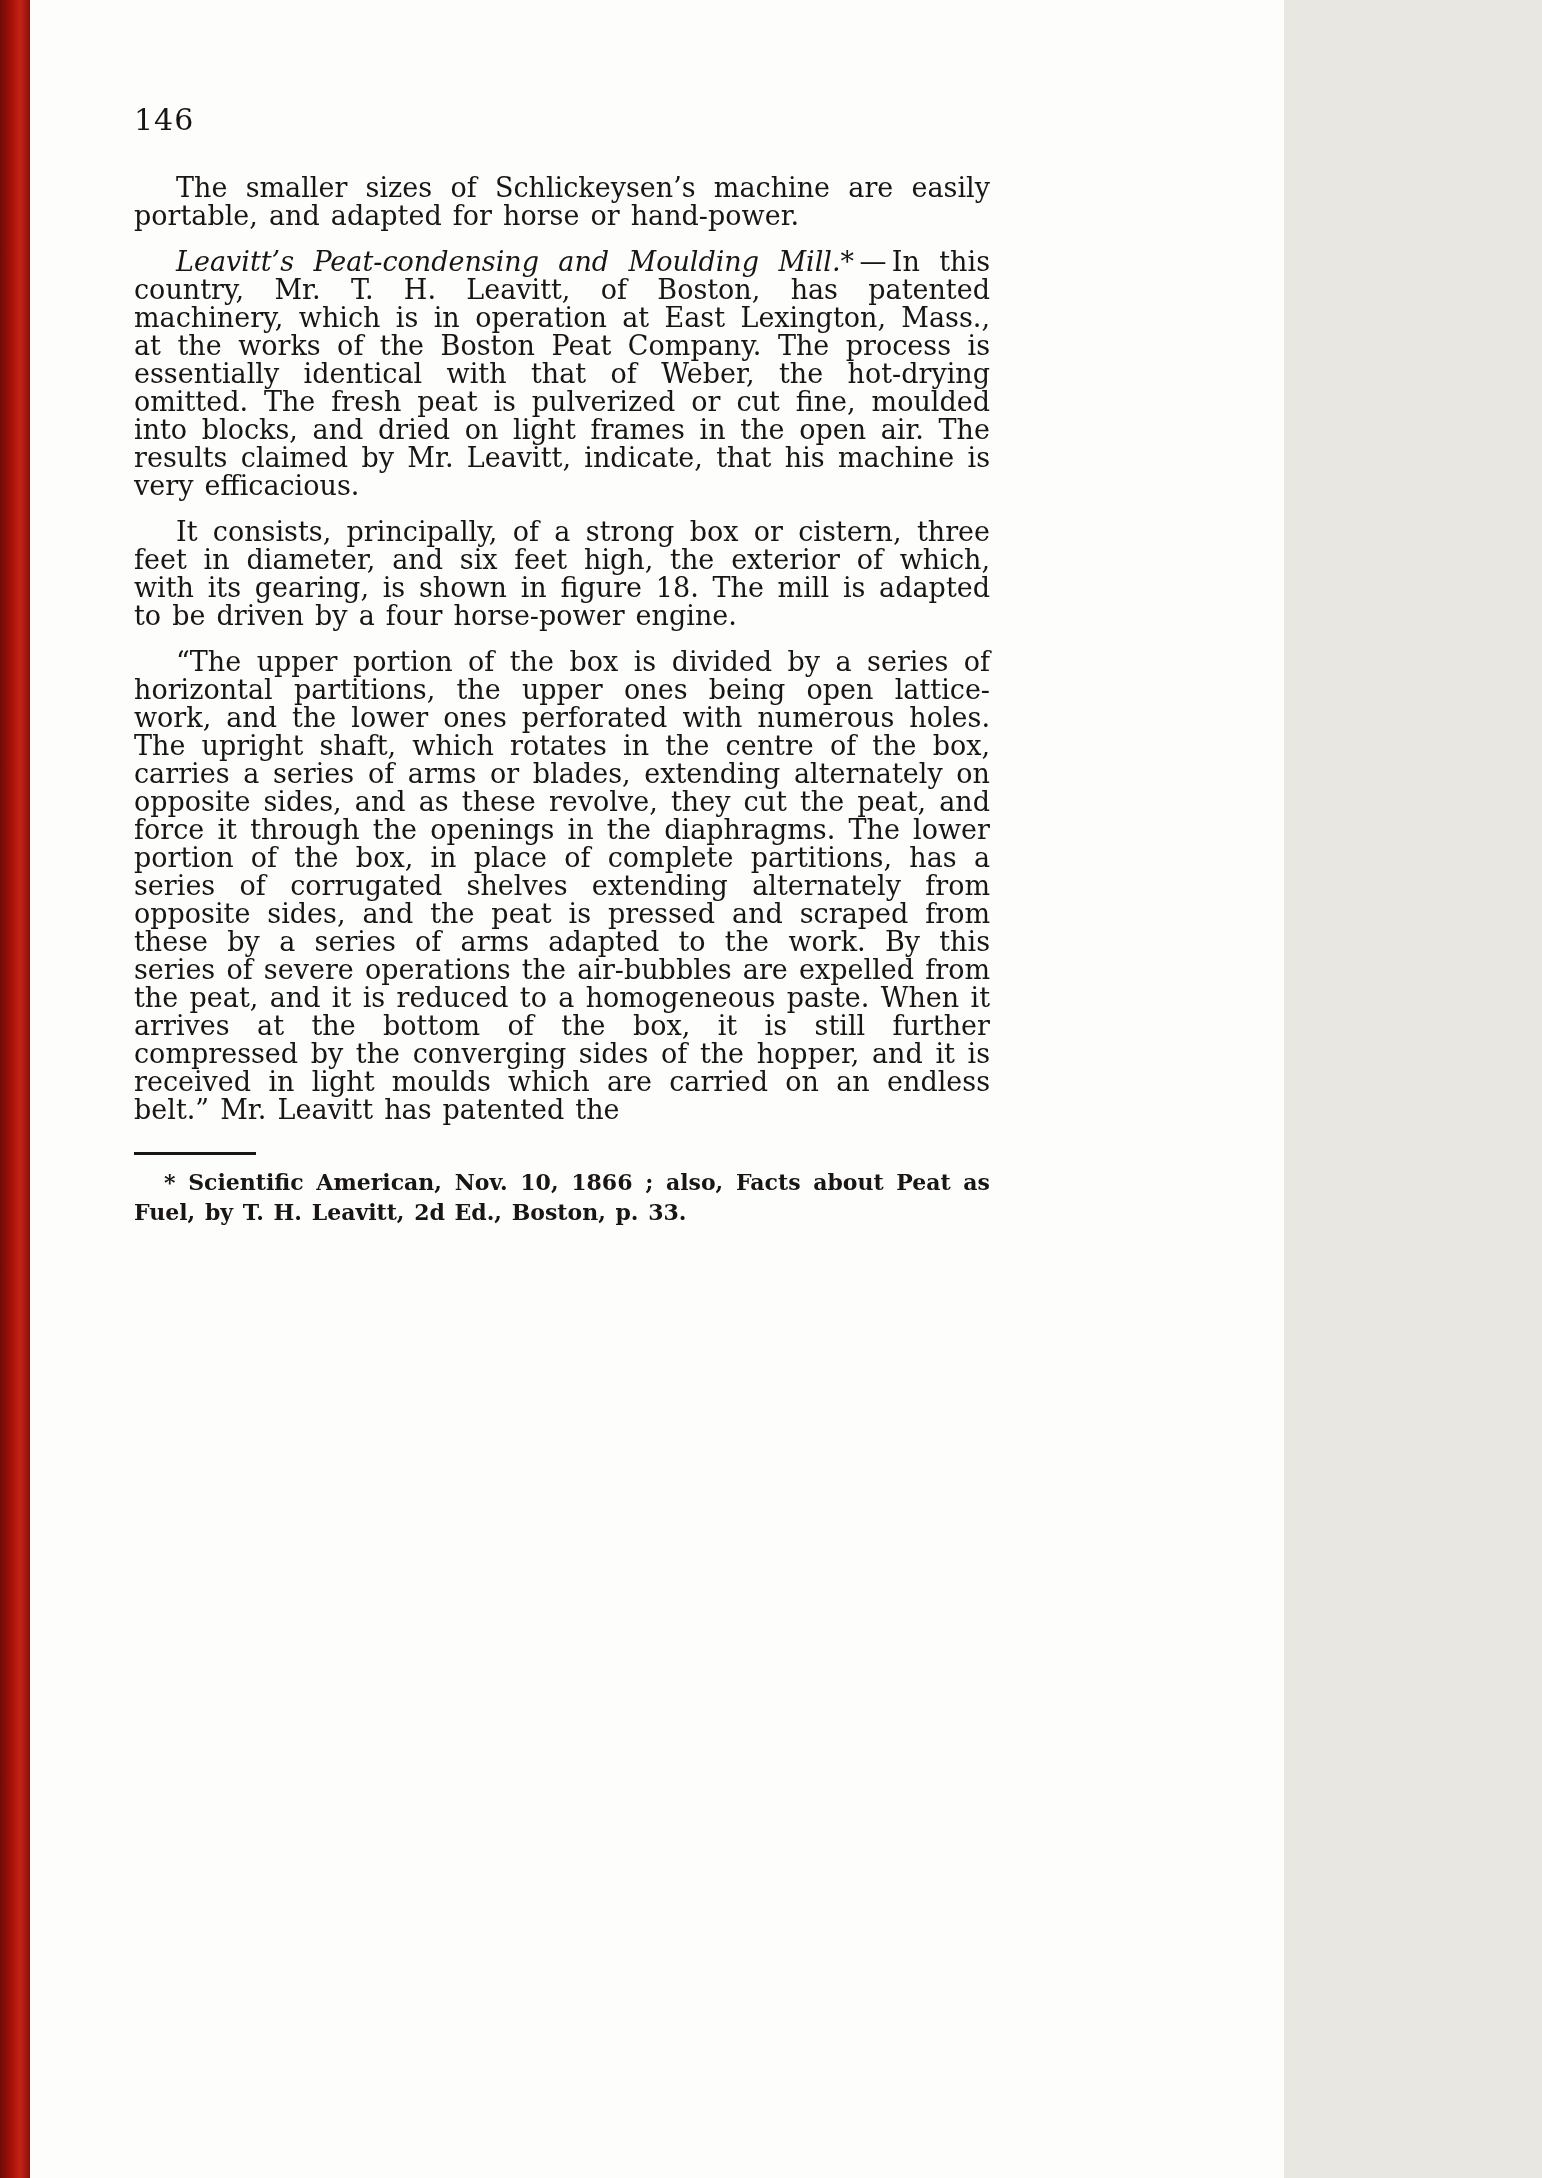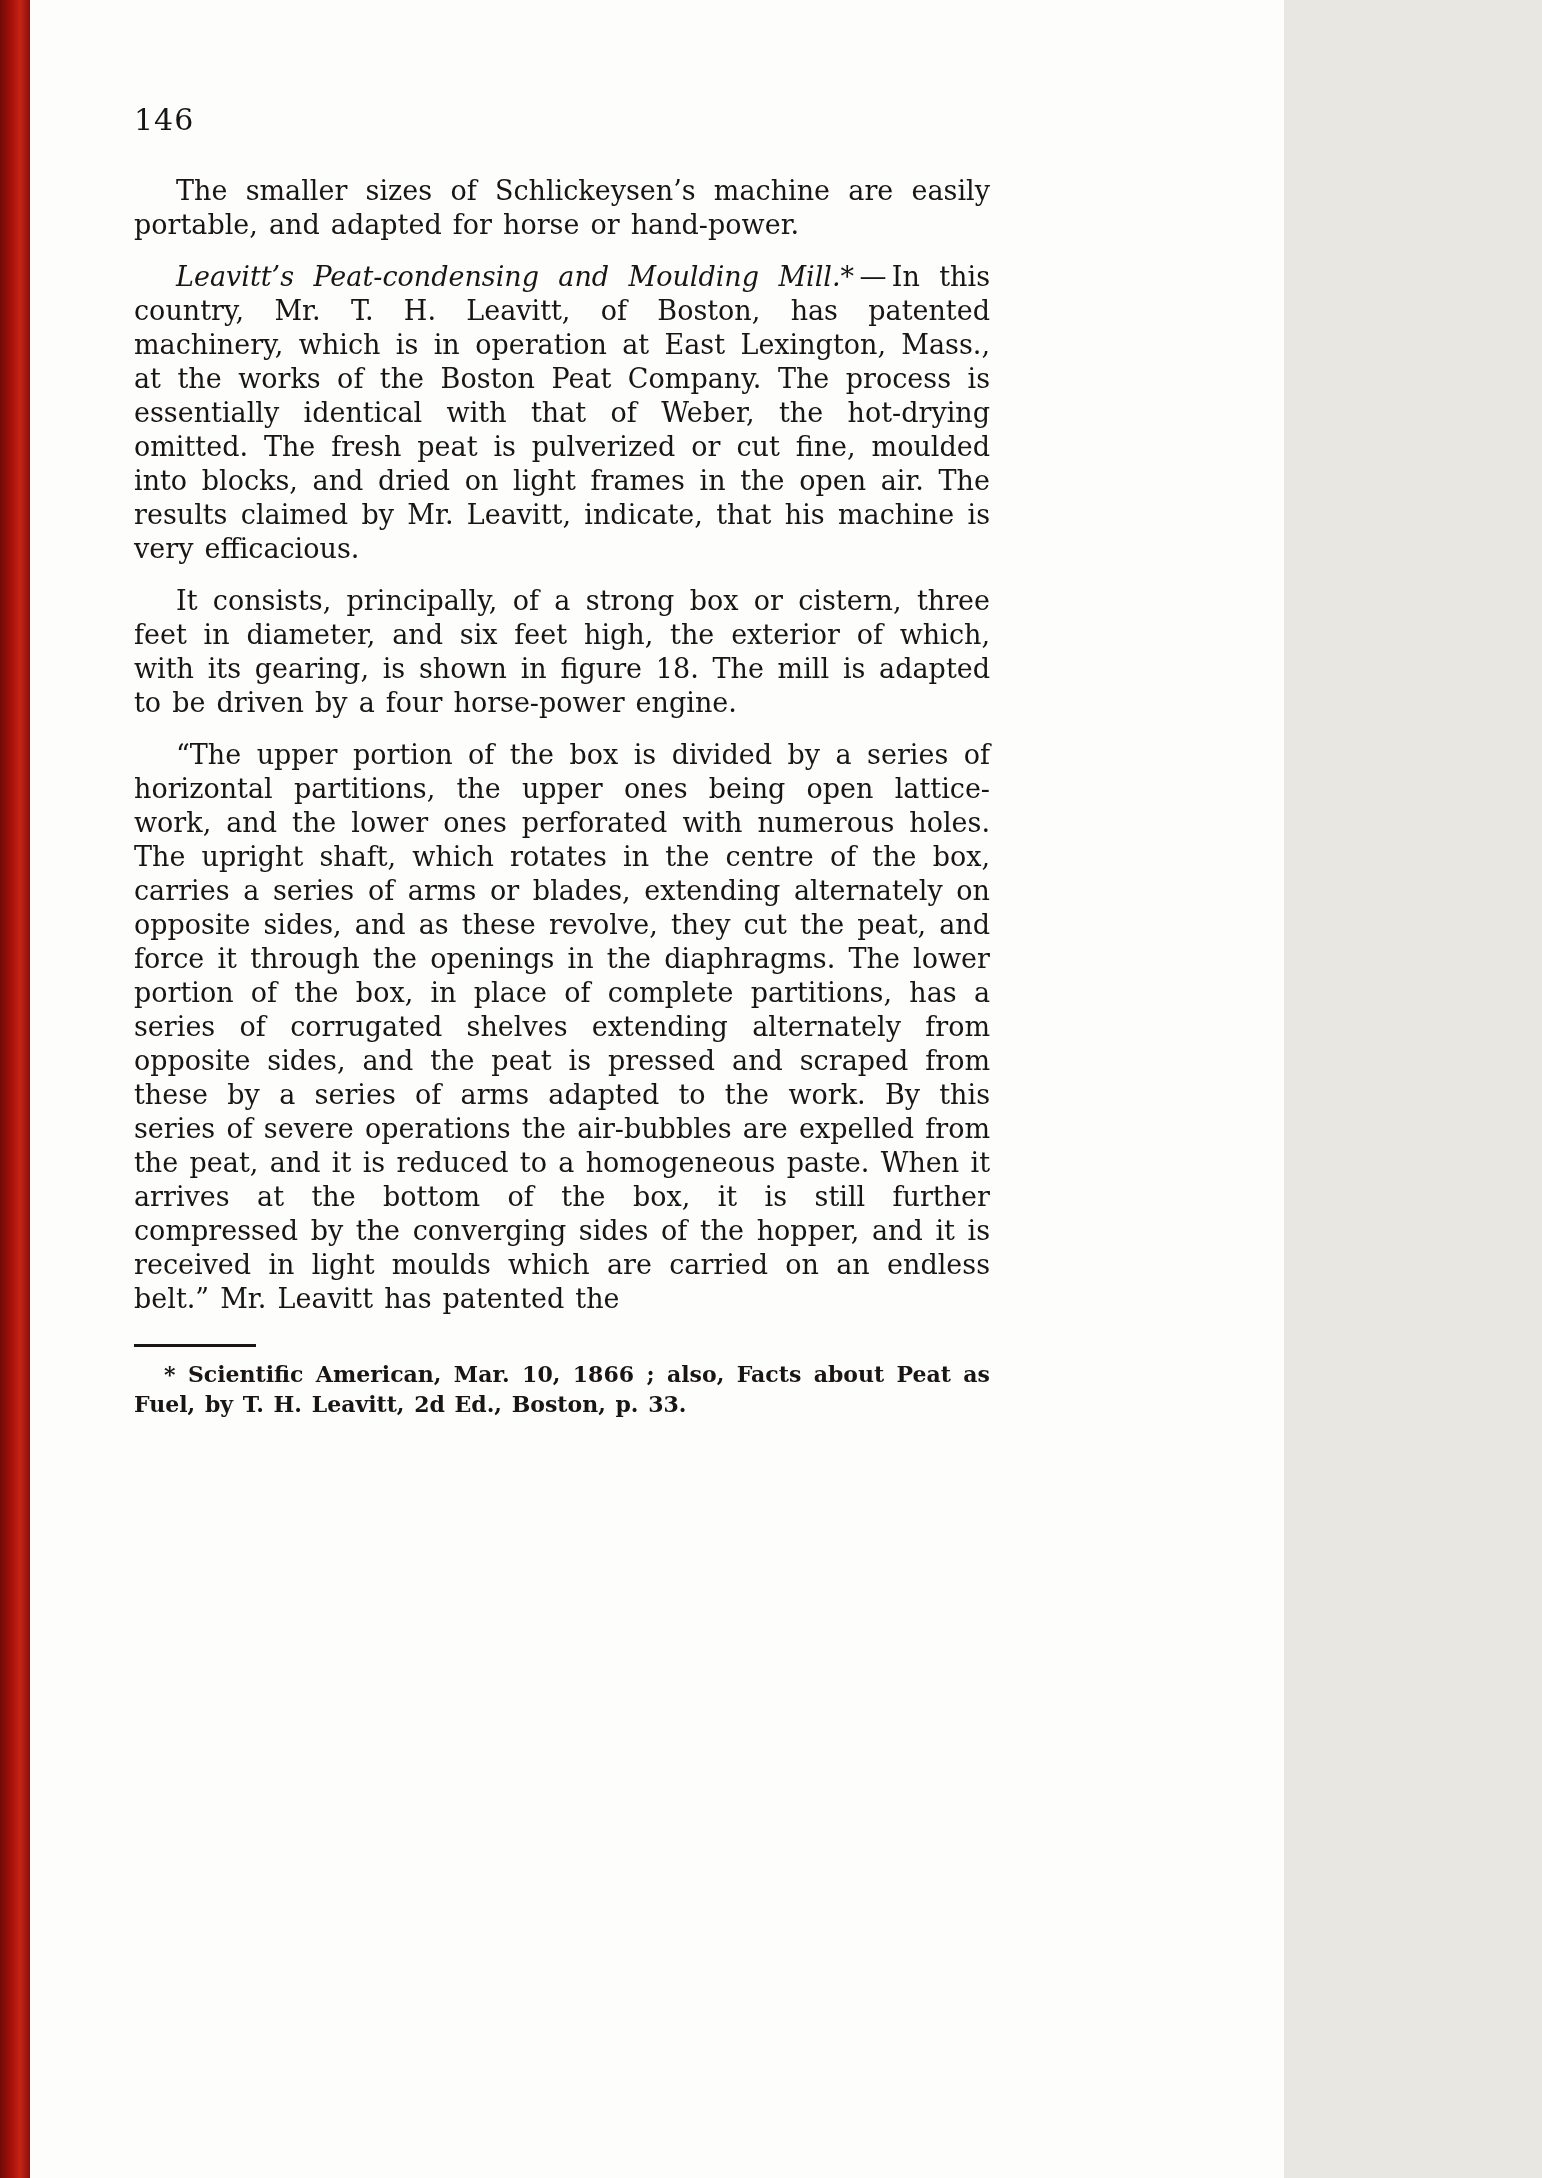--- a/index.html
+++ b/index.html
@@ -48,21 +48,21 @@
     right: 0;
     top: 5px;
     text-align: center;
     font-size: 24px;
     letter-spacing: 5px;
     word-spacing: 10px;
   }
   p.para {
     margin: 16px 0 18px 0;
     font-size: 27px;
-    line-height: 34px;
+    line-height: 28px;
     text-align: justify;
     text-indent: 42px;
     word-spacing: 2.5px;
   }
   p.para .italic {
     font-style: italic;
   }
   .footnote {
     margin-top: 28px;
   }
@@ -92,16 +92,16 @@
       <span class="page-num">146</span>
     </div>
     <div id="paragraphs">
         <p class="para"><span>The smaller sizes of Schlickeysen’s machine are easily portable, and adapted for horse or hand-power.</span></p>
         <p class="para"><span class="italic">Leavitt’s Peat-condensing and Moulding Mill.*</span><span> — In this country, Mr. T. H. Leavitt, of Boston, has patented machinery, which is in operation at East Lexington, Mass., at the works of the Boston Peat Company. The process is essentially identical with that of Weber, the hot-drying omitted. The fresh peat is pulverized or cut fine, moulded into blocks, and dried on light frames in the open air. The results claimed by Mr. Leavitt, indicate, that his machine is very efficacious.</span></p>
         <p class="para"><span>It consists, principally, of a strong box or cistern, three feet in diameter, and six feet high, the exterior of which, with its gearing, is shown in figure 18. The mill is adapted to be driven by a four horse-power engine.</span></p>
         <p class="para"><span>“The upper portion of the box is divided by a series of horizontal partitions, the upper ones being open lattice-work, and the lower ones perforated with numerous holes. The upright shaft, which rotates in the centre of the box, carries a series of arms or blades, extending alternately on opposite sides, and as these revolve, they cut the peat, and force it through the openings in the diaphragms. The lower portion of the box, in place of complete partitions, has a series of corrugated shelves extending alternately from opposite sides, and the peat is pressed and scraped from these by a series of arms adapted to the work. By this series of severe operations the air-bubbles are expelled from the peat, and it is reduced to a homogeneous paste. When it arrives at the bottom of the box, it is still further compressed by the converging sides of the hopper, and it is received in light moulds which are carried on an endless belt.”   Mr. Leavitt has patented the</span></p>
       </div>
     <div class="footnote">
       <div class="footnote-rule"></div>
-      <p class="footnote-text">* Scientific American, Mar. 10, 1866 ; also, Facts about Peat as Fuel, by T. H. Leavitt, 2d Ed., Boston, p. 33.</p>
+      <p class="footnote-text">* Scientific American, Nov. 10, 1866 ; also, Facts about Peat as Fuel, by T. H. Leavitt, 2d Ed., Boston, p. 33.</p>
     </div>
   </div>
 </div>
 
 </body></html>

